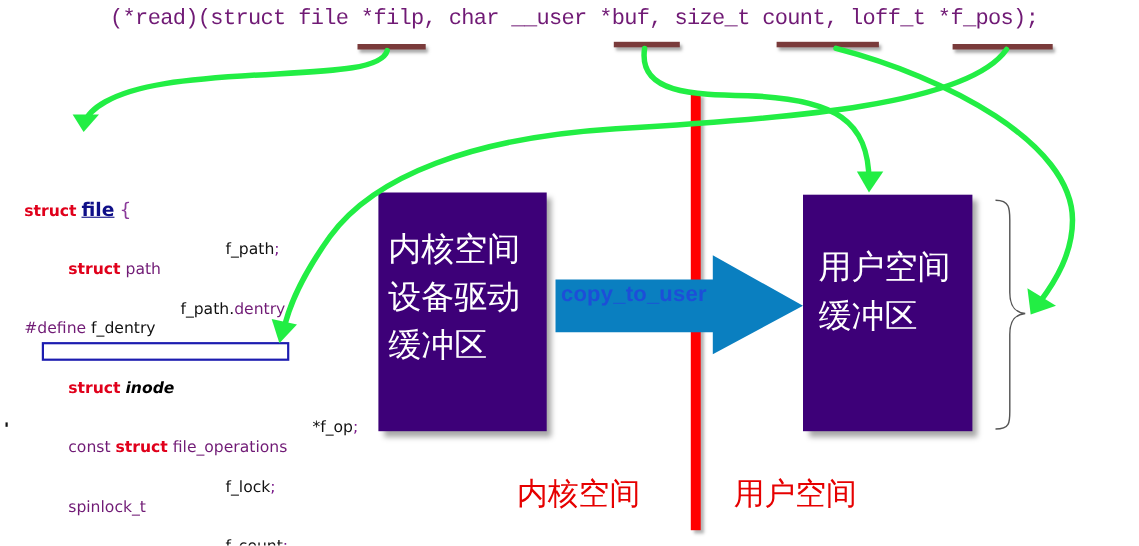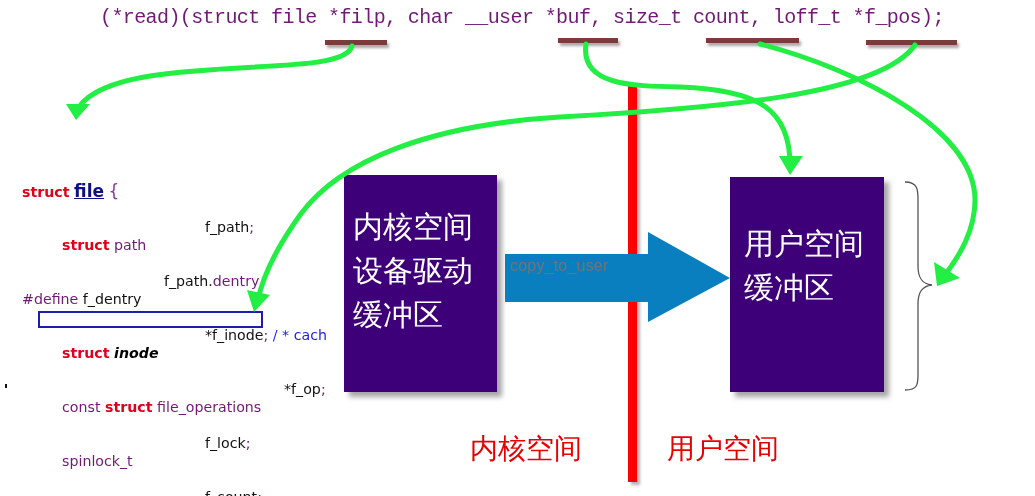--- a/index.html
+++ b/index.html
@@ -50,22 +50,22 @@
     white-space: pre;
   }
 
   .redline {
     position: absolute; left: 628px; top: 85px; width: 9px; height: 397px;
     background: #ff0000; box-shadow: 3px 3px 3px rgba(0,0,0,0.3);
   }
 
   .arrow-label {
     position: absolute; left: 510px; top: 257px;
-    font-family: "Liberation Sans", sans-serif; font-weight: normal; font-size: 16px;
-    color: #737373; white-space: nowrap; letter-spacing: 0.2px;
+    font-family: "Liberation Sans", sans-serif; font-weight: bold; font-size: 20px;
+    color: #1d4ed8; white-space: nowrap; letter-spacing: 0.2px;
   }
 
   .bottom-label {
     position: absolute; top: 430px; color: #e60000;
     font-family: "DejaVu Serif", serif; font-size: 28px; white-space: nowrap;
   }
 
   svg.overlay { position: absolute; left: 0; top: 0; }
   .dot { position: absolute; left: 5px; top: 384px; width: 2px; height: 4px; background: #111; }
 </style>
@@ -88,21 +88,20 @@
   <div class="line">
     <span style="padding-left:40px"></span><span class="kw">struct</span><span class="ty"> path</span>
     <span class="col2"><span class="fn">f_path</span><span class="pun">;</span></span>
   </div>
   <div class="line">
     <span class="ty">#define</span><span class="fn"> f_dentry</span>
     <span class="col2" style="left:160px"><span class="fn">f_path.</span><span class="ty">dentry</span></span>
   </div>
   <div class="line">
     <span style="padding-left:40px"></span><span class="kw">struct</span> <span class="inode">inode</span>
-    <span class="col2"><span class="fn">*f_inode</span><span class="pun">;</span><span class="cm"> / * cach</span></span>
   </div>
   <div class="line">
     <span style="padding-left:40px"></span><span class="ty">const </span><span class="kw">struct</span><span class="ty"> file_operations</span>
     <span class="col2" style="left:280px"><span class="fn">*f_op</span><span class="pun">;</span></span>
   </div>
   <div class="line">
     <span style="padding-left:40px"></span><span class="ty">spinlock_t</span>
     <span class="col2"><span class="fn">f_lock</span><span class="pun">;</span></span>
   </div>
   <div class="line">

